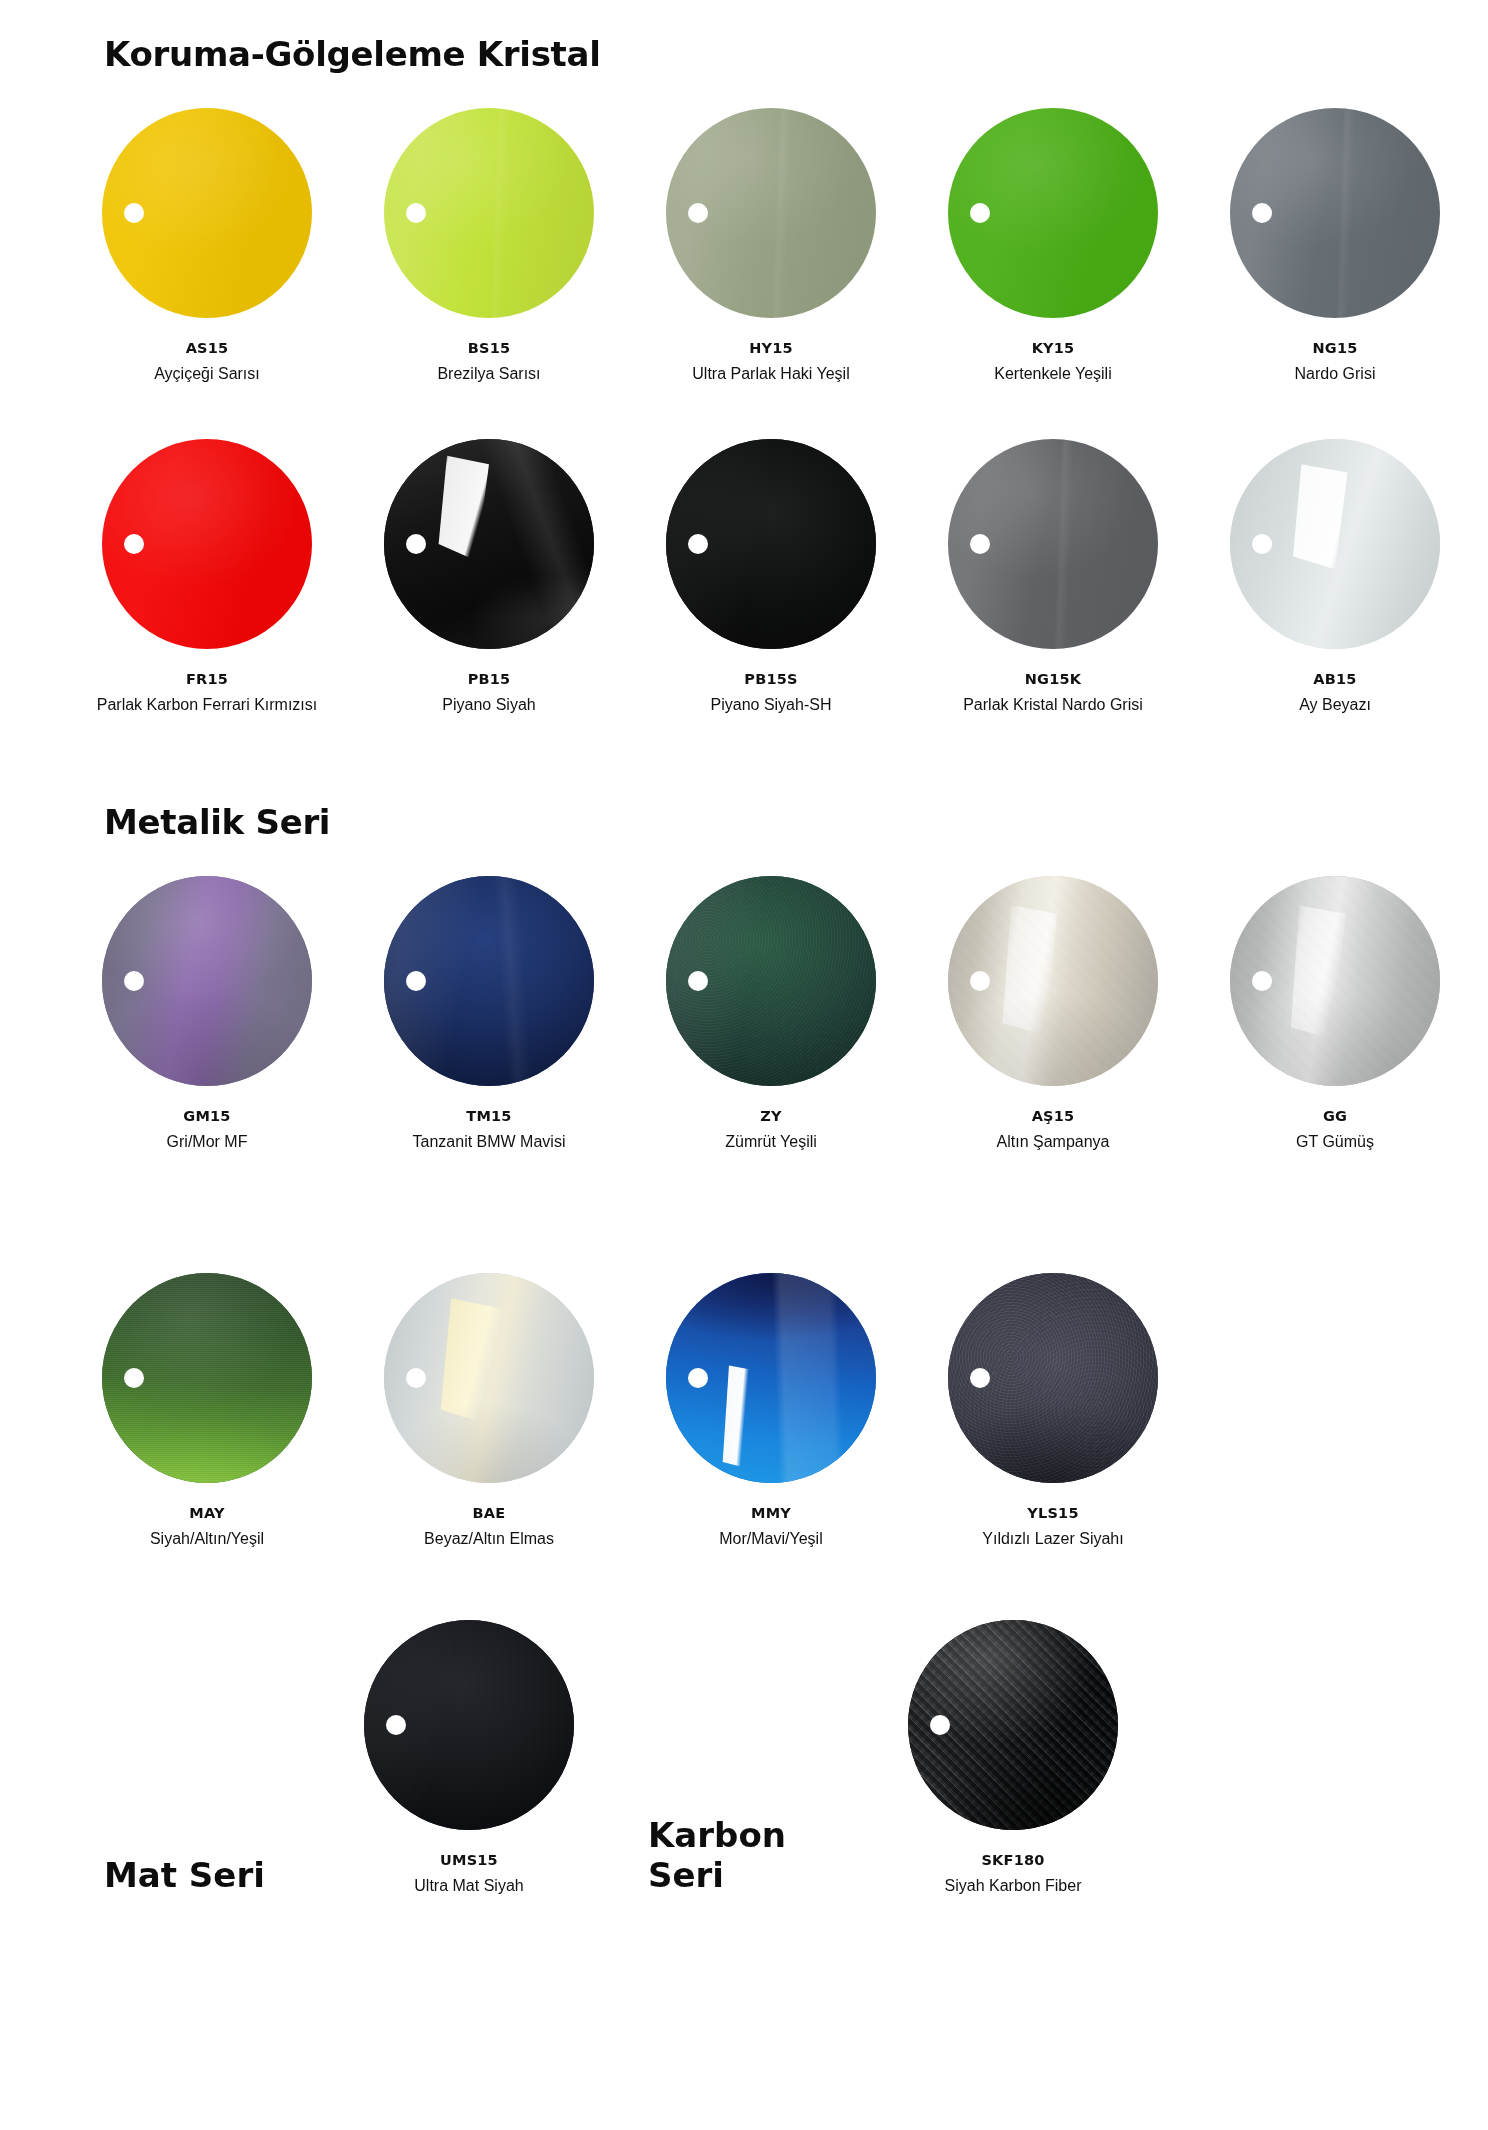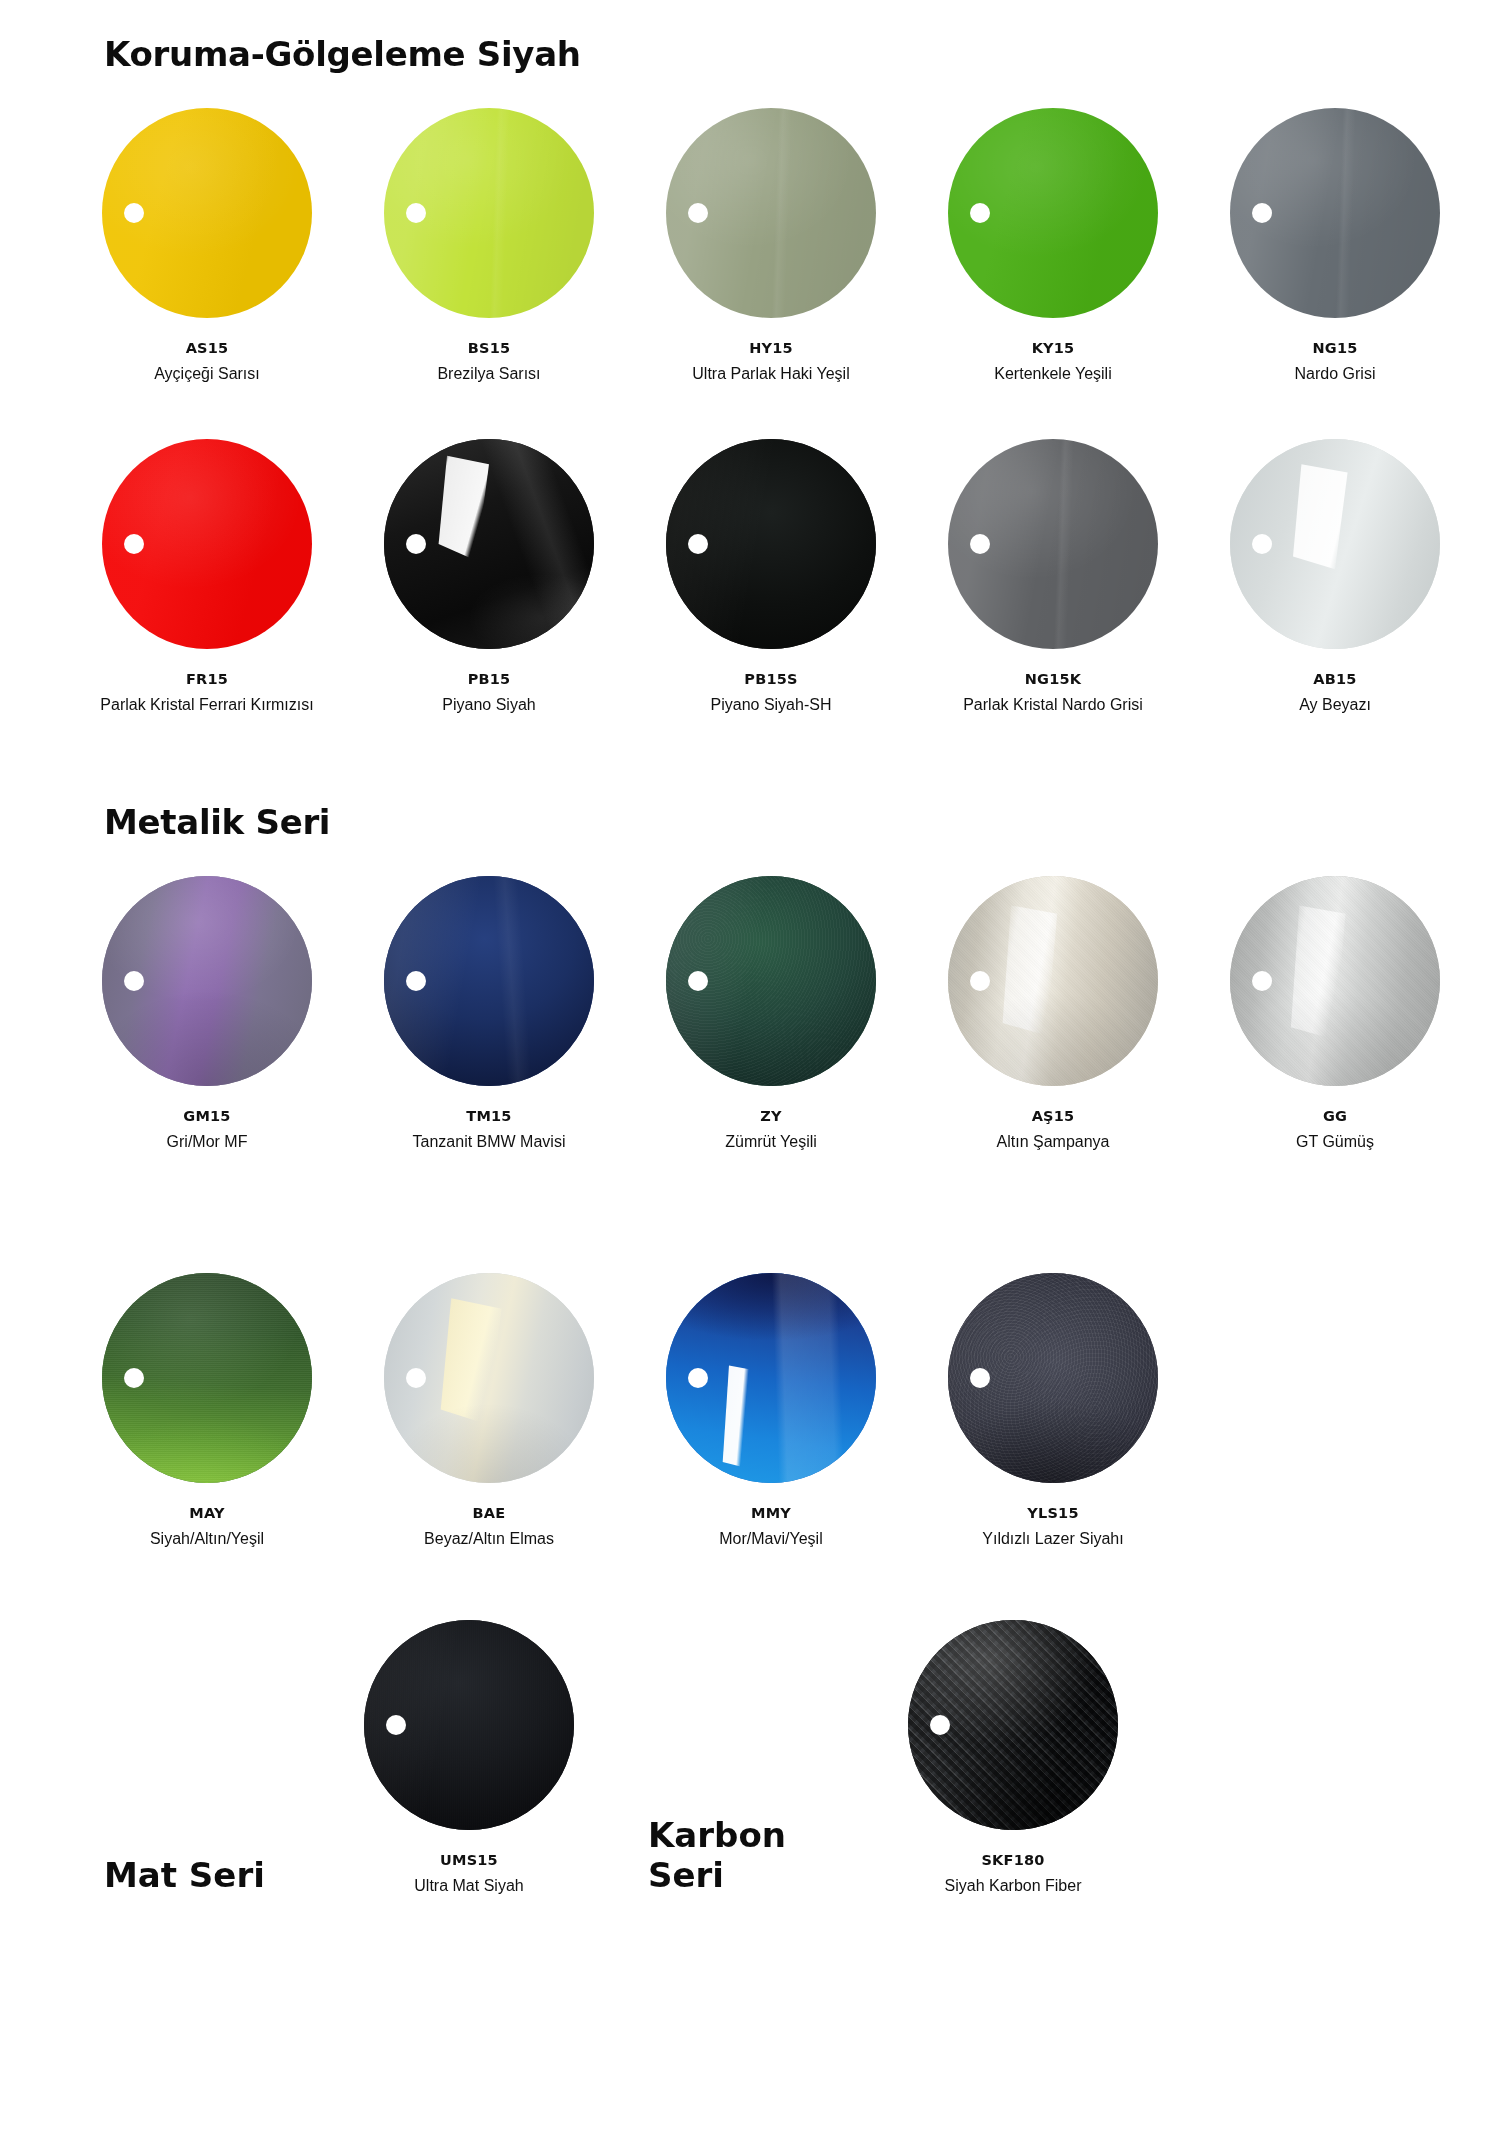--- a/index.html
+++ b/index.html
@@ -125,21 +125,21 @@
   .spacer-34 { height: 34px; }
 </style>
 </head>
 <body>
 
 <div class="catalog">
 
   <div class="spacer-34"></div>
 
   <div class="section">
-    <h2 class="section-title">Koruma-Gölgeleme Siyah</h2>
+    <h2 class="section-title">Koruma-Gölgeleme Kristal</h2>
 
     <div class="spacer-34"></div>
 
     <div class="swatch-row">
       <div class="swatch-cell">
         <div class="chip-wrap">
           <div class="chip" style="background: rgb(240, 196, 0);">
               <div class="gloss" style="background:radial-gradient(ellipse 85% 70% at 42% 28%, rgba(255,255,255,.10), rgba(255,255,255,0) 62%),linear-gradient(105deg, rgba(255,255,255,.05) 30%, rgba(0,0,0,.045) 72%)"></div>
             </div>
           <div class="hole"></div>
@@ -196,21 +196,21 @@
 
     <div class="swatch-row">
       <div class="swatch-cell">
         <div class="chip-wrap">
           <div class="chip" style="background: rgb(244, 5, 5);">
               <div class="gloss" style="background:radial-gradient(ellipse 85% 70% at 42% 28%, rgba(255,255,255,.10), rgba(255,255,255,0) 62%),linear-gradient(105deg, rgba(255,255,255,.05) 30%, rgba(0,0,0,.045) 72%)"></div>
             </div>
           <div class="hole"></div>
         </div>
         <div class="chip-code">FR15</div>
-        <div class="chip-name">Parlak Kristal Ferrari Kırmızısı</div>
+        <div class="chip-name">Parlak Karbon Ferrari Kırmızısı</div>
       </div>
       <div class="swatch-cell">
         <div class="chip-wrap">
           <div class="chip" style="background: rgb(19, 19, 19);">
               <div class="gloss" style="background:linear-gradient(160deg, #2b2b2b 0%, #151515 35%, #0a0a0a 70%, #1c1c1c 100%)"></div>
               <div class="gloss2" style="background:linear-gradient(106deg, rgba(255,255,255,0) 24%, rgba(255,255,255,.92) 26%, rgba(255,255,255,.97) 42%, rgba(255,255,255,0) 44%);clip-path:polygon(30% 8%, 50% 12%, 44% 58%, 26% 50%)"></div>
               <div class="gloss" style="background:linear-gradient(70deg, rgba(255,255,255,0) 60%, rgba(255,255,255,.10) 72%, rgba(255,255,255,0) 82%),radial-gradient(ellipse 50% 30% at 75% 85%, rgba(255,255,255,.08), rgba(255,255,255,0) 70%)"></div>
             </div>
           <div class="hole"></div>
         </div>

